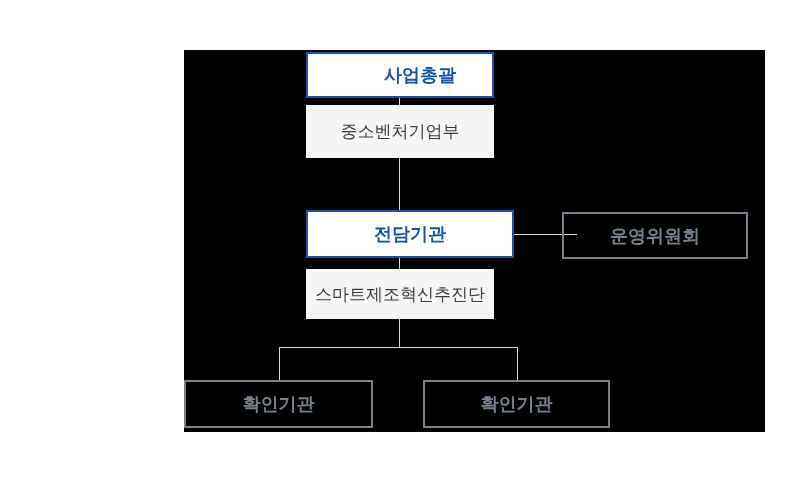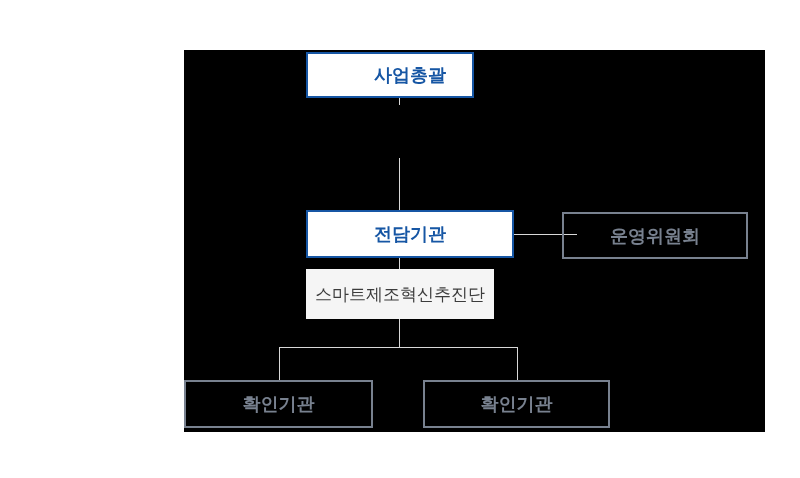--- a/index.html
+++ b/index.html
@@ -54,21 +54,21 @@
     border: 2px solid var(--outline-gray, #78818f);
     color: var(--outline-gray, #78818f);
     font-weight: bold;
     font-size: 18px;
   }
   .line {
     position: absolute;
     background: var(--line-color, #d8d8d8);
   }
   
-  .pos-business-lead   { left: 122px; top: 2px;   width: 168px; height: 46px; padding-left: 40px; }
+  .pos-business-lead   { left: 122px; top: 2px;   width: 188px; height: 46px; padding-left: 40px; }
   .pos-ministry        { left: 122px; top: 55px;  width: 188px; height: 53px; }
   .pos-dedicated       { left: 122px; top: 160px; width: 208px; height: 48px; }
   .pos-promotion-team  { left: 122px; top: 219px; width: 188px; height: 50px; }
   .pos-steering        { left: 378px; top: 162px; width: 186px; height: 47px; }
   .pos-confirm-left    { left: 0px;   top: 330px; width: 189px; height: 48px; }
   .pos-confirm-right   { left: 239px; top: 330px; width: 187px; height: 48px; }
   
   .ln-v1 { left: 215px; top: 48px;  width: 1px;   height: 7px;  }
   .ln-v2 { left: 215px; top: 108px; width: 1px;   height: 52px; }
   .ln-v3 { left: 215px; top: 208px; width: 1px;   height: 11px; }
@@ -90,20 +90,23 @@
     <div class="line ln-v4"></div>
     <div class="line ln-h-branch"></div>
     <div class="line ln-v-left"></div>
     <div class="line ln-v-right"></div>
     <div class="line ln-h-steering"></div>
 
     <div class="node node--primary pos-business-lead">
       <span>사업총괄</span>
     </div>
 
+    <div class="node node--muted pos-ministry">
+      <span>중소벤처기업부</span>
+    </div>
 
     <div class="node node--primary pos-dedicated">
       <span>전담기관</span>
     </div>
 
     <div class="node node--muted pos-promotion-team">
       <span>스마트제조혁신추진단</span>
     </div>
 
     <div class="node node--outline pos-steering">

